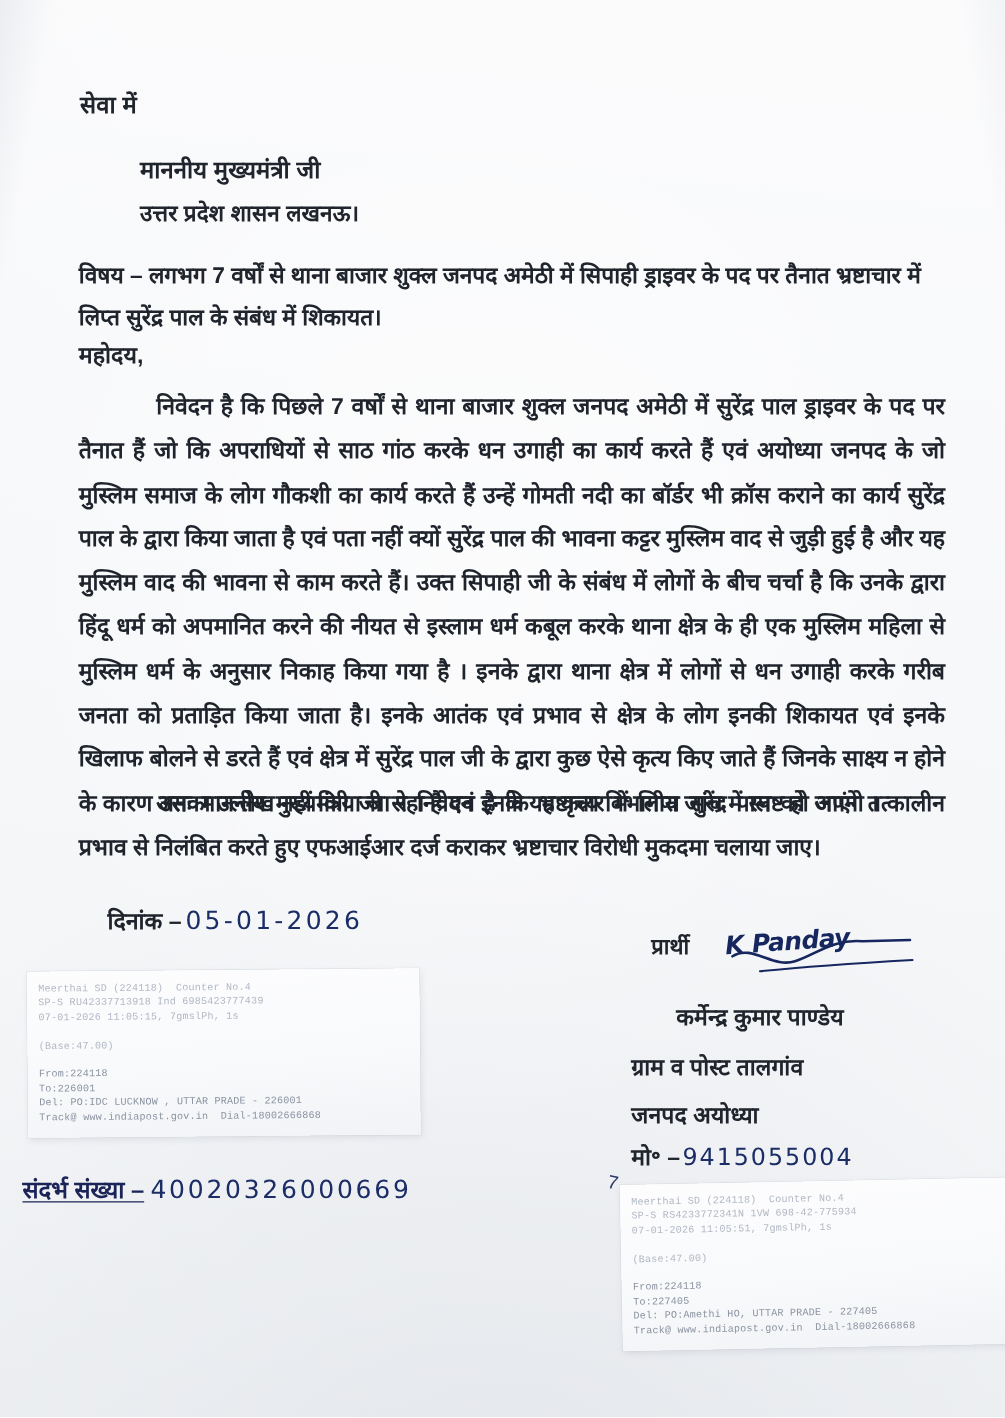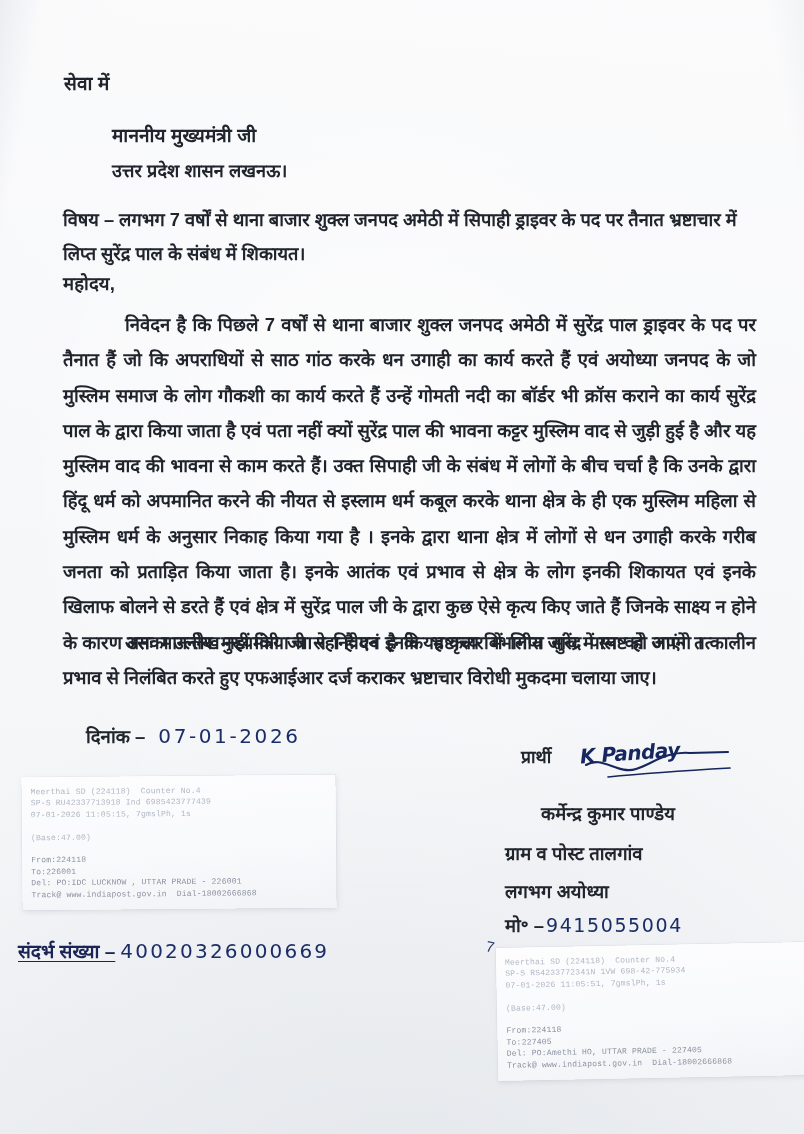--- a/index.html
+++ b/index.html
@@ -76,21 +76,21 @@
   .para-main    { top: 307px; text-indent: 62px; }
   .para-closing { top: 625px; text-indent: 62px; }
 
   
   .date-row {
     position: absolute;
     left: 86px;
     top: 723px;
     display: flex;
     align-items: baseline;
-    gap: 13px;
+    gap: 3px;
     justify-content: space-between;
   }
   .date-label { font-size: 18.5px; font-weight: 600; color: #20242c; }
   .date-value {
     font-family: "DejaVu Sans", sans-serif;
     font-size: 20px;
     font-weight: 500;
     color: #1b2d66;
     letter-spacing: 2.6px;
   }
@@ -222,36 +222,36 @@
 
   <div class="subject">विषय – लगभग 7 वर्षों से थाना बाजार शुक्ल जनपद अमेठी में सिपाही ड्राइवर के पद पर तैनात भ्रष्टाचार में लिप्त सुरेंद्र पाल के संबंध में शिकायत।</div>
 
   <div class="ink salutation">महोदय,</div>
 
   <div class="body-para para-main">निवेदन है कि पिछले 7 वर्षों से थाना बाजार शुक्ल जनपद अमेठी में सुरेंद्र पाल ड्राइवर के पद पर तैनात हैं जो कि अपराधियों से साठ गांठ करके धन उगाही का कार्य करते हैं एवं अयोध्या जनपद के जो मुस्लिम समाज के लोग गौकशी का कार्य करते हैं उन्हें गोमती नदी का बॉर्डर भी क्रॉस कराने का कार्य सुरेंद्र पाल के द्वारा किया जाता है एवं पता नहीं क्यों सुरेंद्र पाल की भावना कट्टर मुस्लिम वाद से जुड़ी हुई है और यह मुस्लिम वाद की भावना से काम करते हैं। उक्त सिपाही जी के संबंध में लोगों के बीच चर्चा है कि उनके द्वारा हिंदू धर्म को अपमानित करने की नीयत से इस्लाम धर्म कबूल करके थाना क्षेत्र के ही एक मुस्लिम महिला से मुस्लिम धर्म के अनुसार निकाह किया गया है । इनके द्वारा थाना क्षेत्र में लोगों से धन उगाही करके गरीब जनता को प्रताड़ित किया जाता है। इनके आतंक एवं प्रभाव से क्षेत्र के लोग इनकी शिकायत एवं इनके खिलाफ बोलने से डरते हैं एवं क्षेत्र में सुरेंद्र पाल जी के द्वारा कुछ ऐसे कृत्य किए जाते हैं जिनके साक्ष्य न होने के कारण उसका उल्लेख नहीं किया जा रहा है एवं इनके यह कृत्य विभागीय जांच में स्पष्ट हो जाएंगे ।</div>
   <div class="body-para para-closing">अतः माननीय मुख्यमंत्री जी से निवेदन है कि भ्रष्टाचार में लिप्त सुरेंद्र पाल को अपने तत्कालीन प्रभाव से निलंबित करते हुए एफआईआर दर्ज कराकर भ्रष्टाचार विरोधी मुकदमा चलाया जाए।</div>
 
   <div class="date-row">
     <span class="date-label">दिनांक –</span>
-    <span class="date-value">07-01-2026</span>
+    <span class="date-value">05-01-2026</span>
   </div>
 
   <div class="ink sign-label">प्रार्थी</div>
 
   <div class="signature-mark">
     <span class="sig-text">K Panday</span>
     <svg width="160" height="44" viewBox="0 0 160 44">
       <path d="M8 24 C 24 14, 40 34, 58 28 C 74 23, 88 10, 112 12 L 150 11" fill="none" stroke="#16265e" stroke-width="2.1" stroke-linecap="round"></path>
       <path d="M30 36 C 60 33, 100 30, 152 27" fill="none" stroke="#16265e" stroke-width="1.7" stroke-linecap="round"></path>
     </svg>
   </div>
 
   <div class="ink signer-name">कर्मेन्द्र कुमार पाण्डेय</div>
   <div class="ink signer-addr1">ग्राम व पोस्ट तालगांव</div>
-  <div class="ink signer-addr2">लगभग अयोध्या</div>
+  <div class="ink signer-addr2">जनपद अयोध्या</div>
 
   <div class="signer-mobile">
     <span class="mob-label">मो॰ –</span>
     <span class="mob-value">9415055004</span>
   </div>
 
   <div class="ref-row">
     <span class="ref-label">संदर्भ संख्या –</span>
     <span class="ref-value">40020326000669</span>
   </div>

